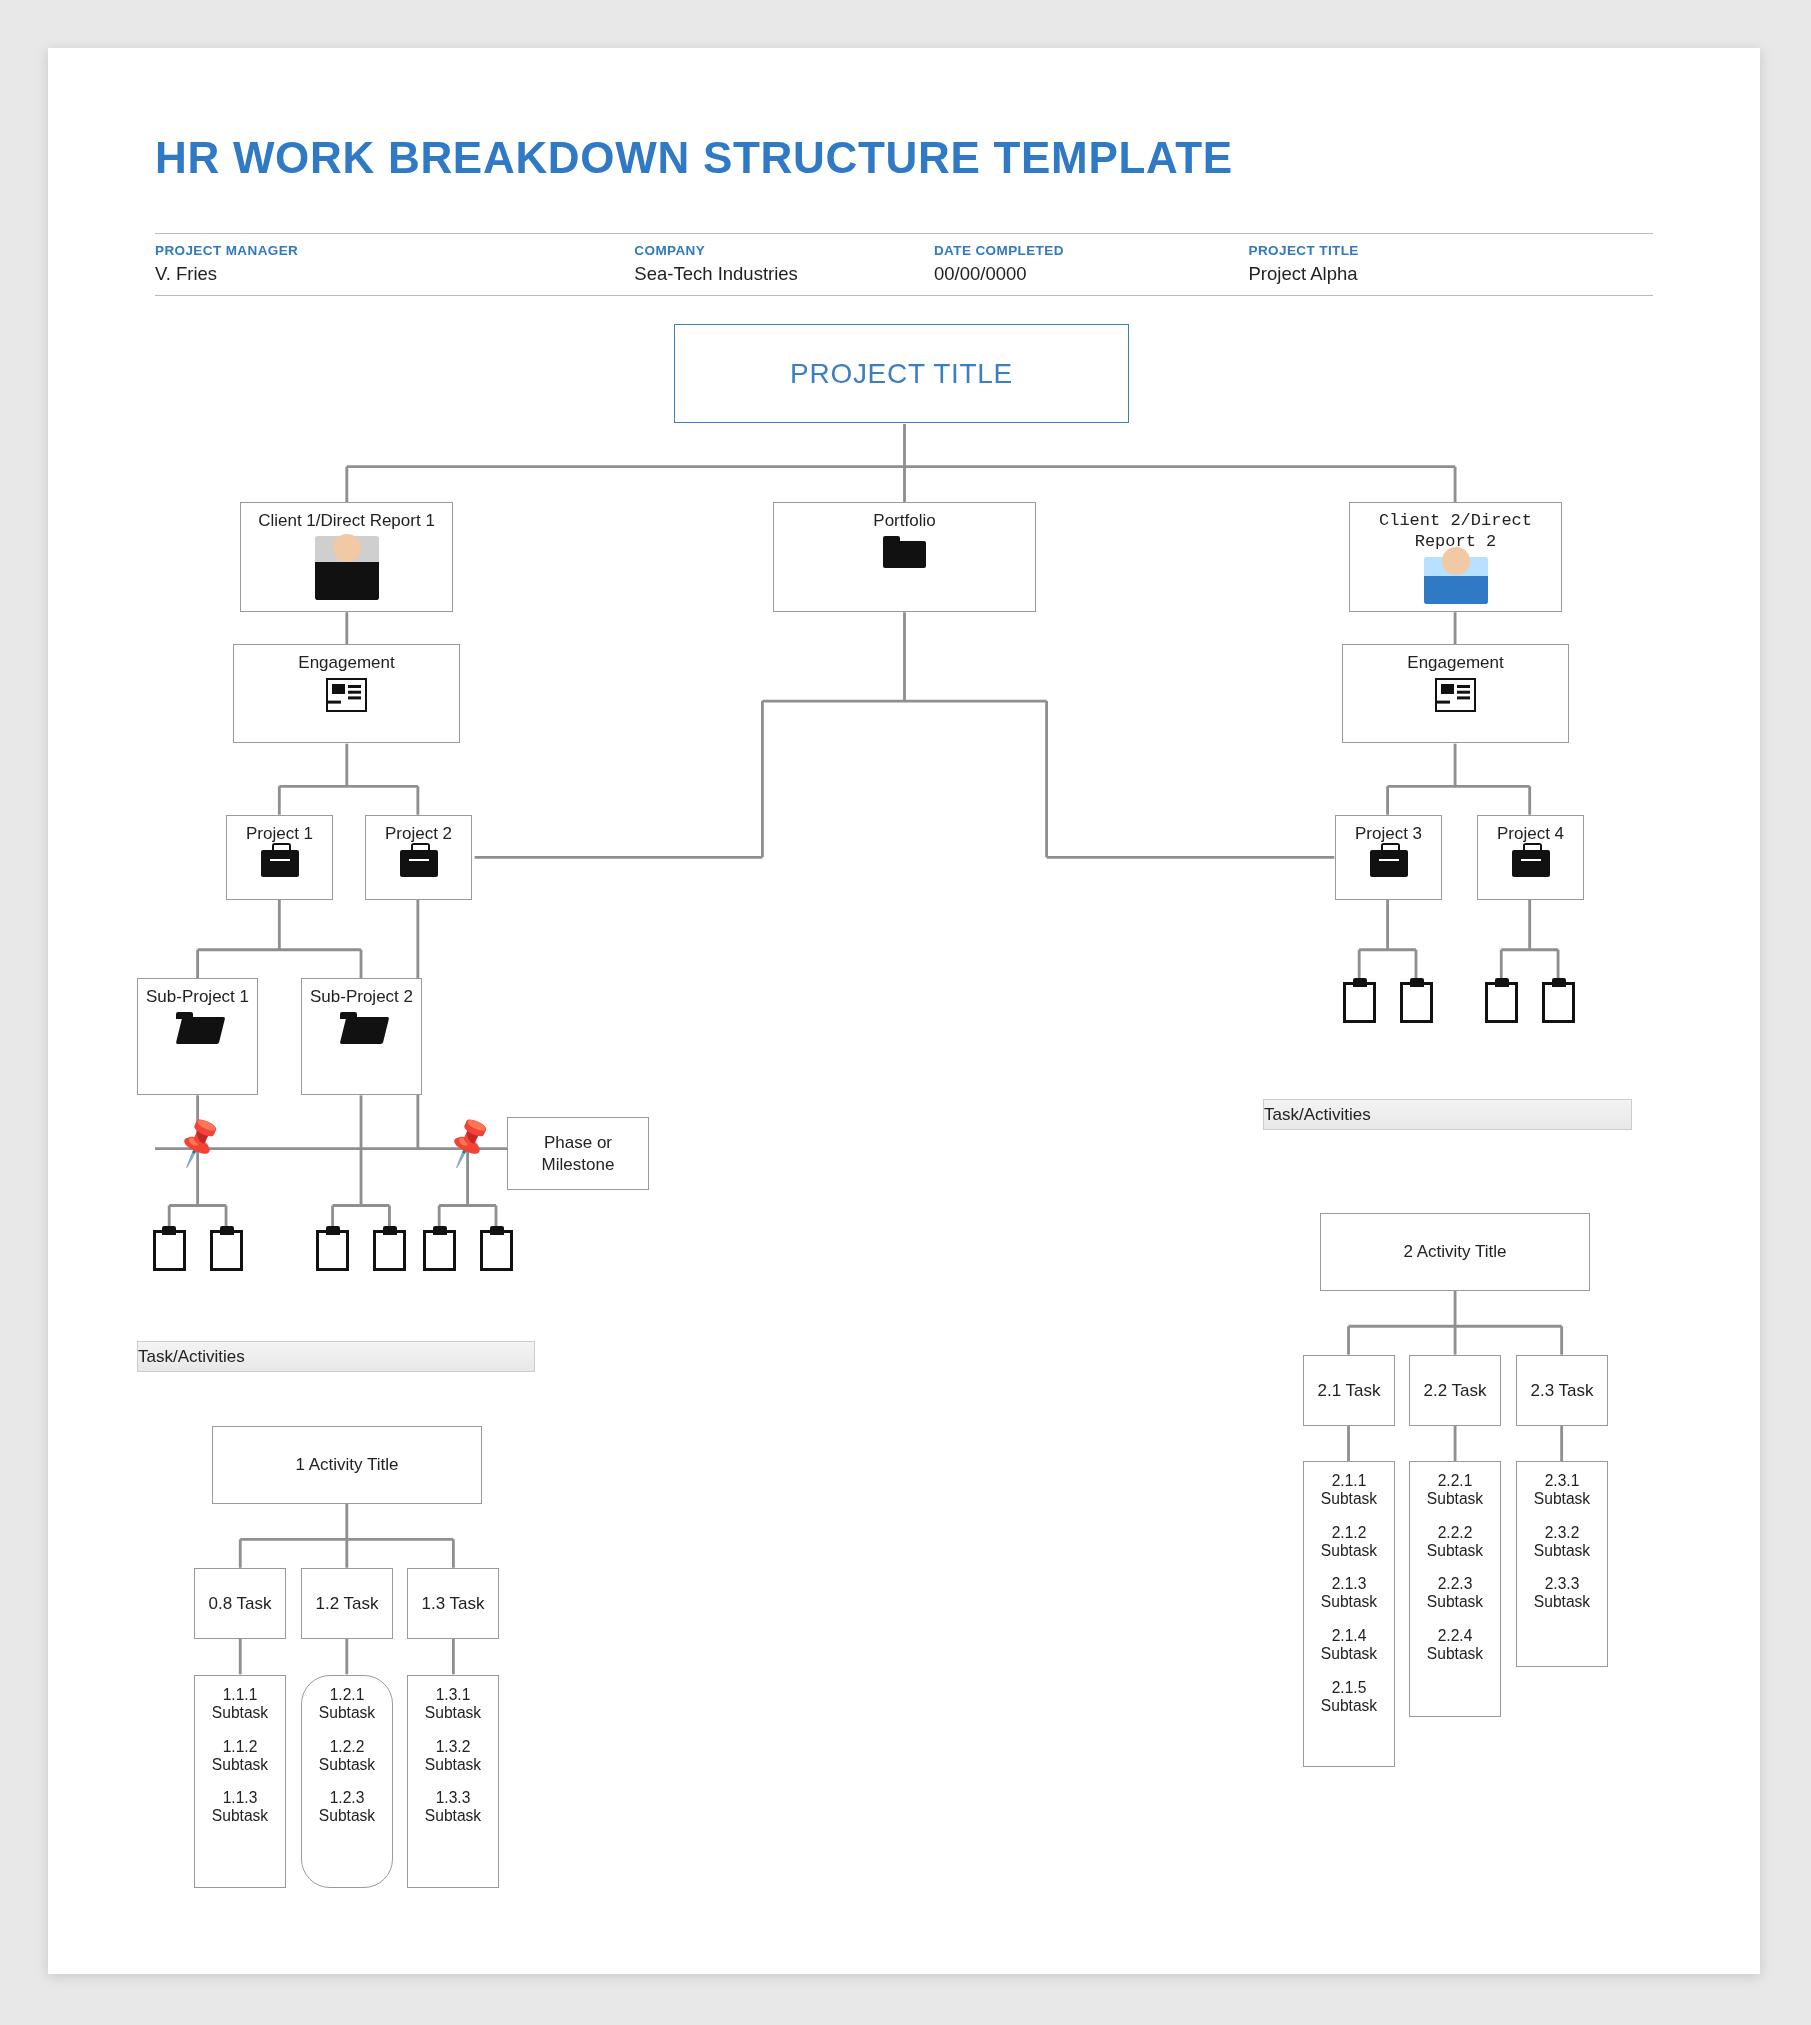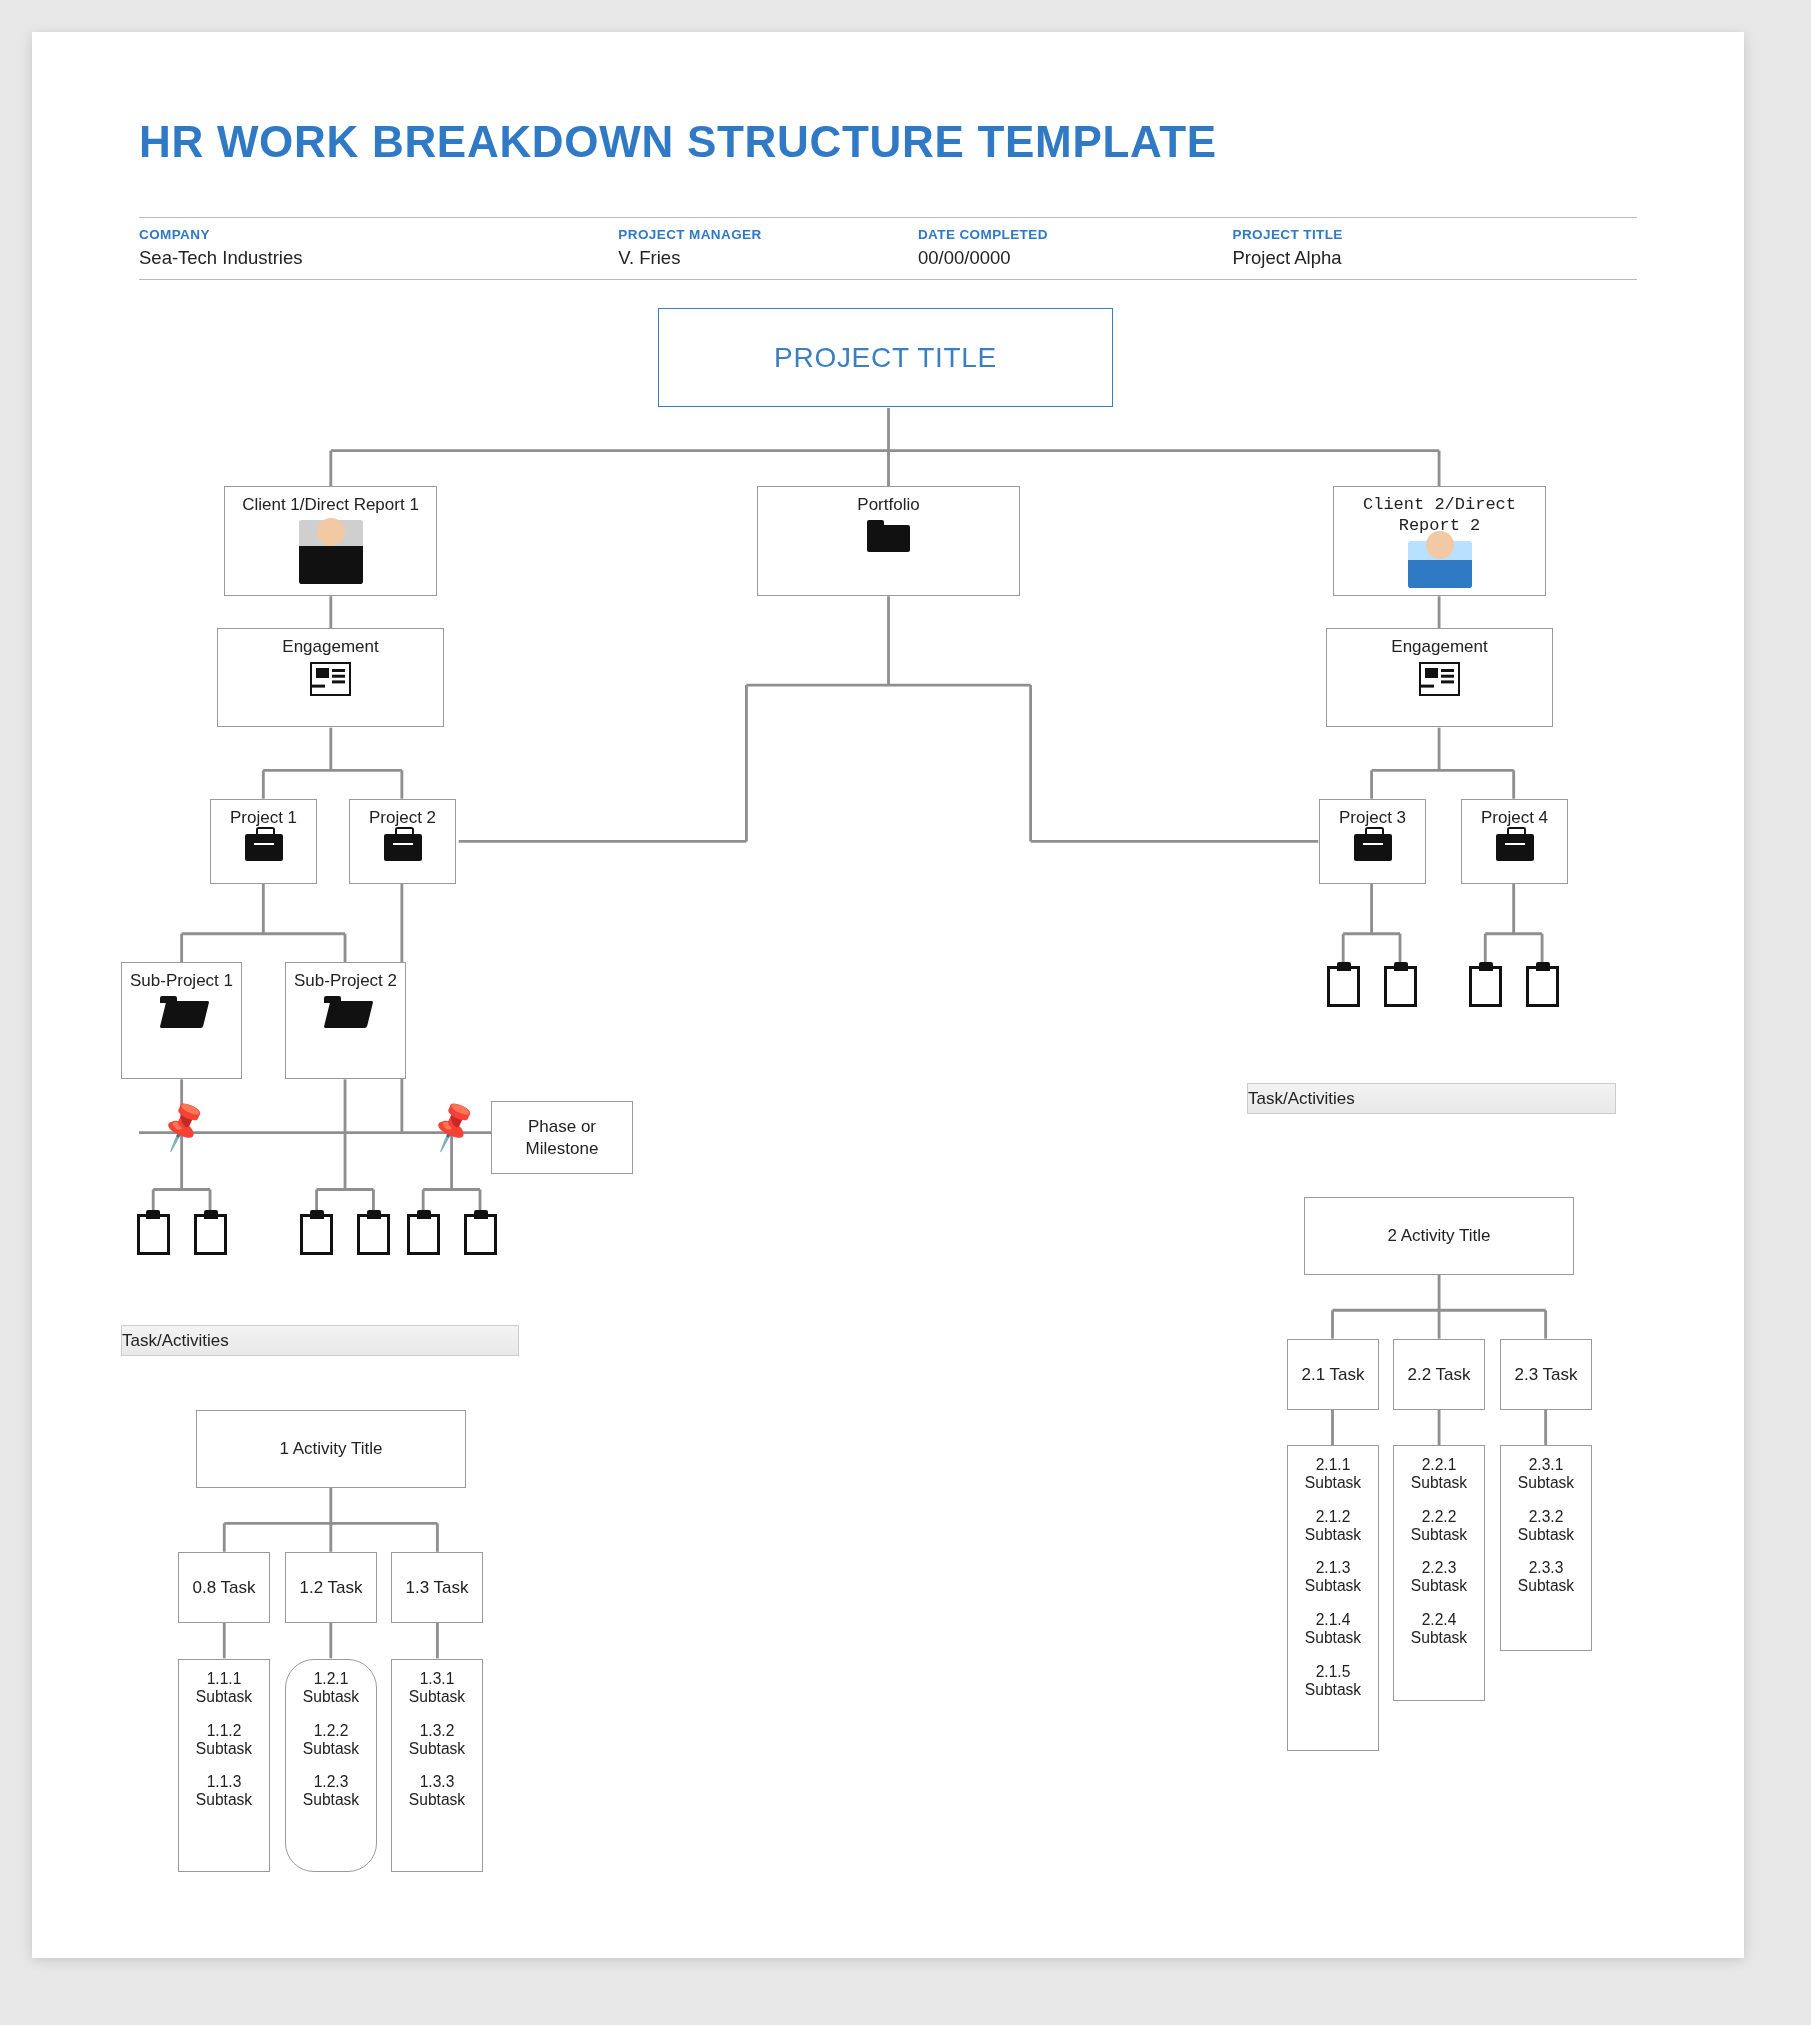--- a/index.html
+++ b/index.html
@@ -5,21 +5,21 @@
   * { box-sizing: border-box; }
   body {
     margin: 0;
     background: #e8e8e8;
     font-family: "Century Gothic", "Futura", Arial, sans-serif;
     color: #222;
   }
   .page {
     width: 1712px;
     height: 1926px;
-    margin: 32px;
+    margin: 48px;
     background: #fff;
     box-shadow: 0 2.8px 12.8px rgba(0,0,0,0.15);
     position: relative;
     overflow: hidden;
   }
   .content { padding: 85px 107px 0 107px; }
   h1.title {
     color: #2f79c5;
     font-weight: 700;
     font-size: 44px;
@@ -161,26 +161,26 @@
 </style>
 </head>
 <body>
 
 <div class="page">
   <div class="content">
     <h1 class="title">HR WORK BREAKDOWN STRUCTURE TEMPLATE</h1>
 
     <div class="meta">
       <div class="col">
+        <div class="label">PROJECT MANAGER</div>
+        <div class="val">V. Fries</div>
+      </div>
+      <div class="col">
         <div class="label">COMPANY</div>
         <div class="val">Sea-Tech Industries</div>
-      </div>
-      <div class="col">
-        <div class="label">PROJECT MANAGER</div>
-        <div class="val">V. Fries</div>
       </div>
       <div class="col">
         <div class="label">DATE COMPLETED</div>
         <div class="val">00/00/0000</div>
       </div>
       <div class="col">
         <div class="label">PROJECT TITLE</div>
         <div class="val">Project Alpha</div>
       </div>
     </div>

